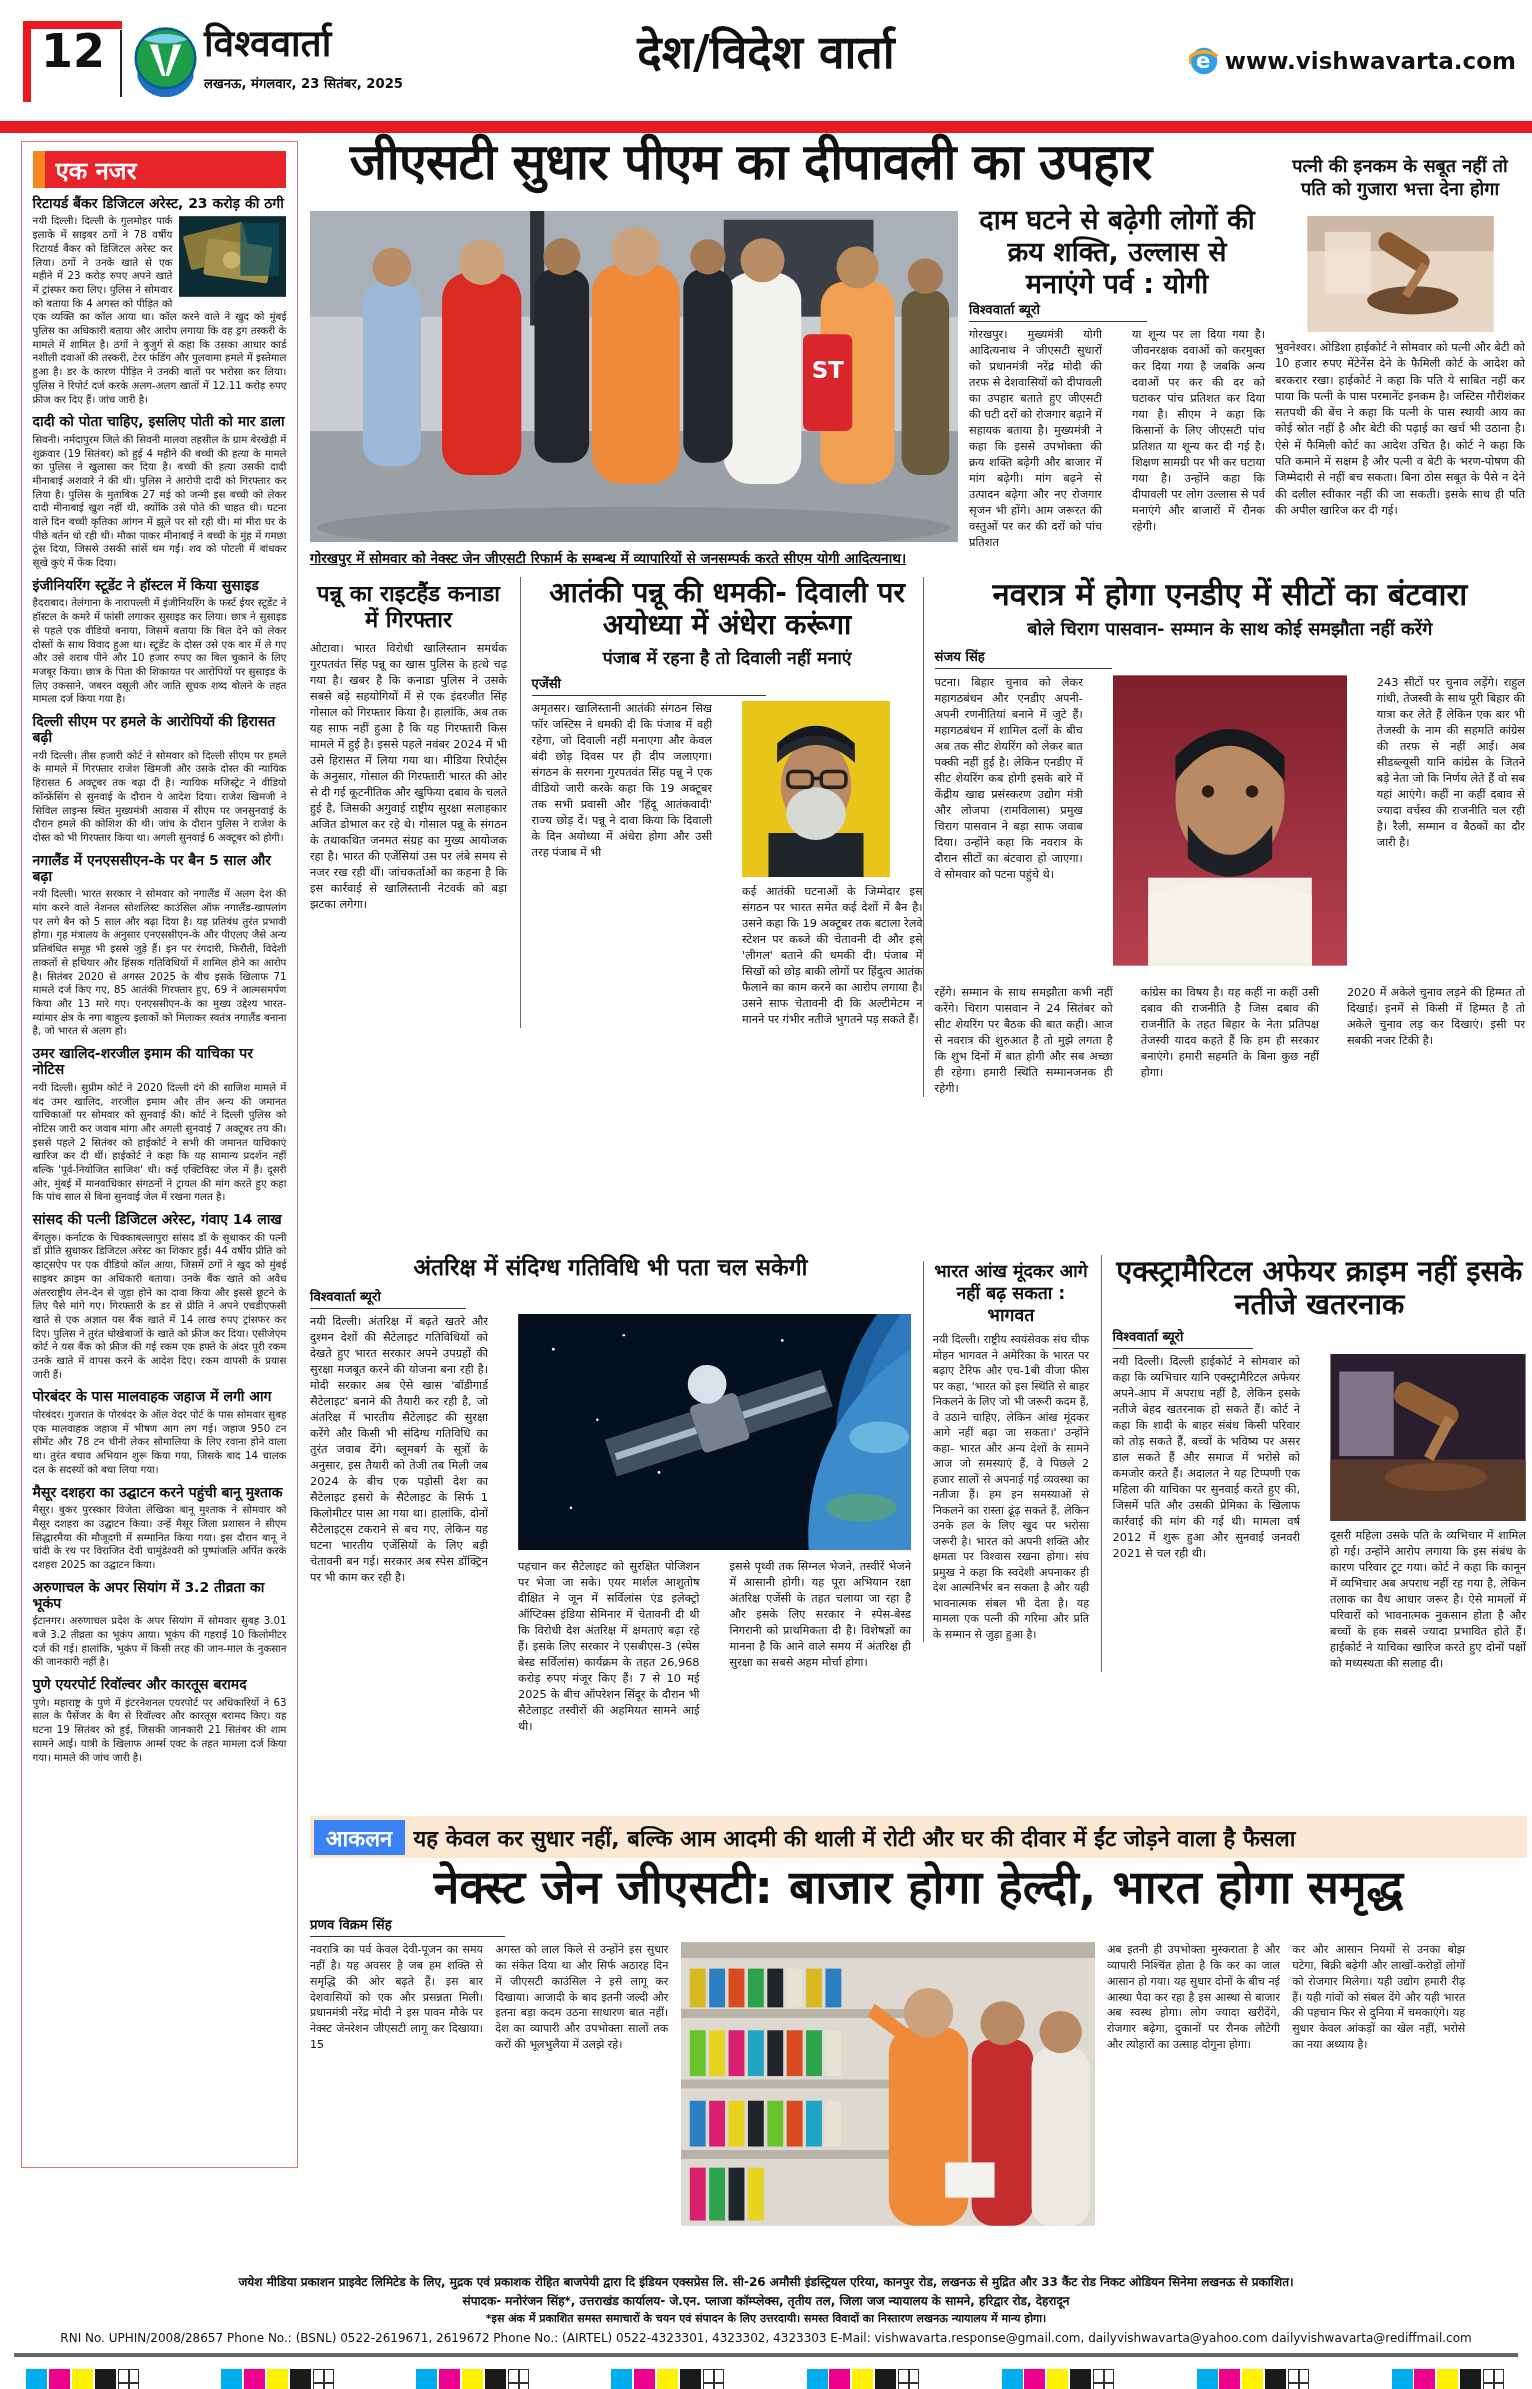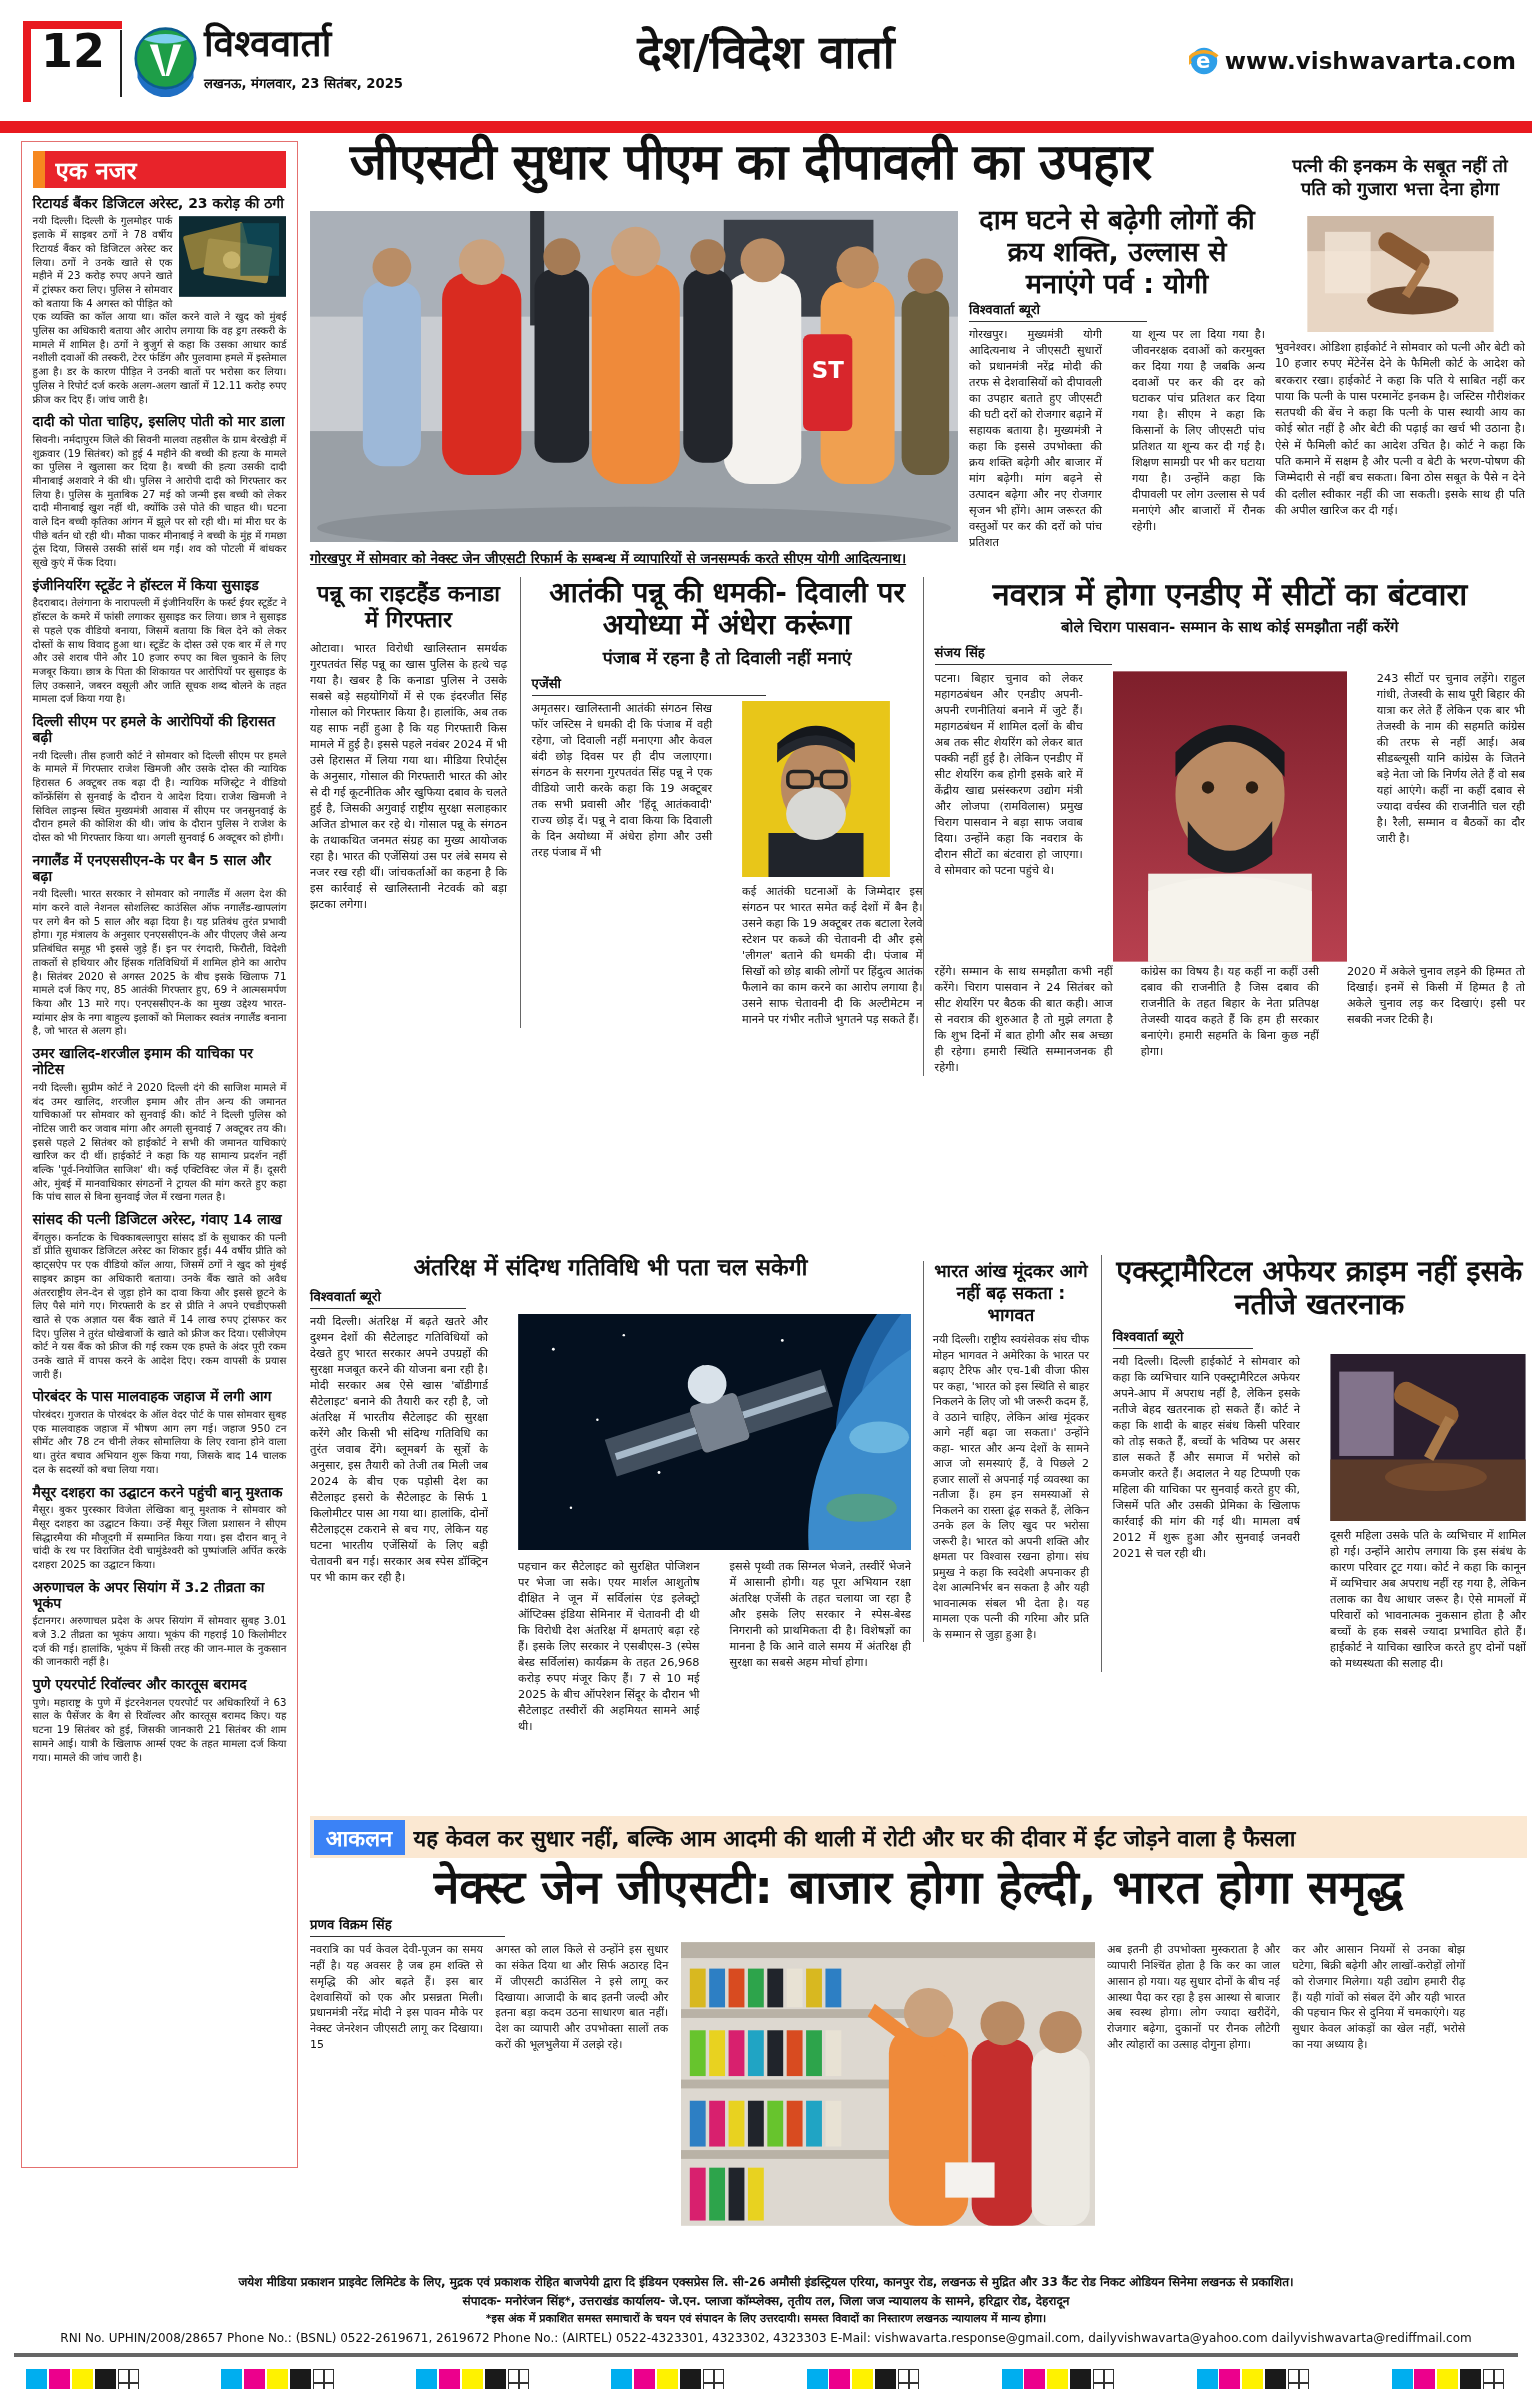--- a/index.html
+++ b/index.html
@@ -50,22 +50,22 @@
   .art h2{margin:0;text-align:center;font-weight:bold;}
   .art .sub{text-align:center;font-weight:bold;}
   .pannu-aide{left:310px;top:581px;width:197px;}
   .pannu-aide h2{font-size:22px;line-height:1.2;margin-bottom:7px;}
   .pannu-aide p{font-size:11.3px;line-height:16px;margin:0;}
   .pannu-threat{left:520px;top:577px;width:391px;padding-left:10.6px;border-left:1.3px solid #666;}
   .pannu-threat h2{font-size:28px;line-height:1.15;}
   .pannu-threat .sub{font-size:17.6px;margin:3.5px 0 5.3px 0;}
   .ndab{left:923px;top:577px;width:602px;padding-left:10.6px;border-left:1.3px solid #666;box-sizing:border-box;}
   .ndab h2{font-size:31px;line-height:1.1;}
-  .ndab .sub{font-size:15px;margin:5.3px 0 7px 0;}
-  .row2{display:flex;gap:28px;margin-top:2px;}
+  .ndab .sub{font-size:18px;margin:5.3px 0 7px 0;}
+  .row2{display:flex;gap:28px;margin-top:19px;}
   
   .sat{left:310px;top:1246px;width:601px;}
   .sat h2{font-size:34px;}
   .sat .sub{font-size:23px;margin:3.5px 0 5.3px 0;}
   .bhag{left:923px;top:1261px;width:166px;padding-left:8.8px;border-left:1.3px solid #666;box-sizing:border-box;}
   .bhag h2{font-size:17.6px;line-height:1.25;margin-bottom:5.3px;}
   .bhag p{font-size:11px;line-height:15.5px;margin:0;}
   .affair{left:1101px;top:1255px;width:425px;padding-left:10.6px;border-left:1.3px solid #666;box-sizing:border-box;}
   .affair h2{font-size:29px;line-height:1.15;}
   

